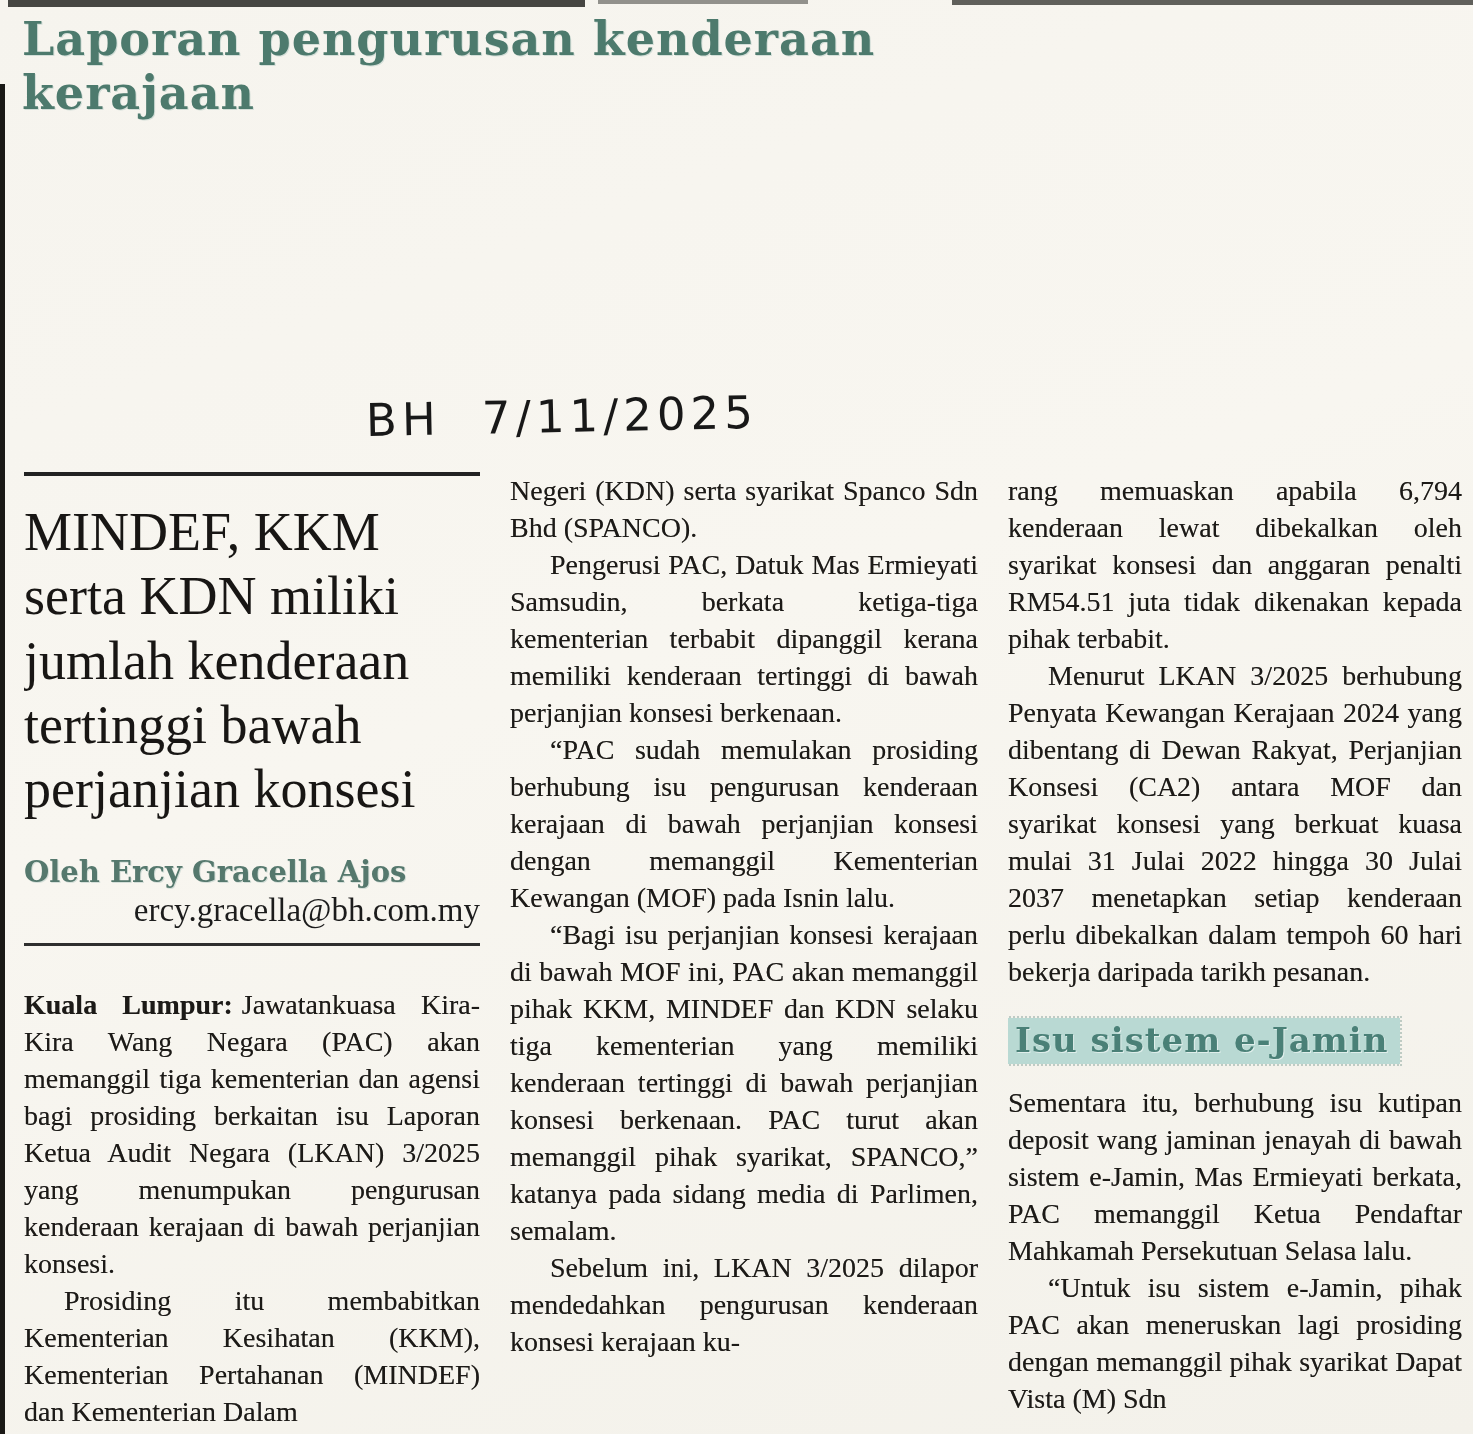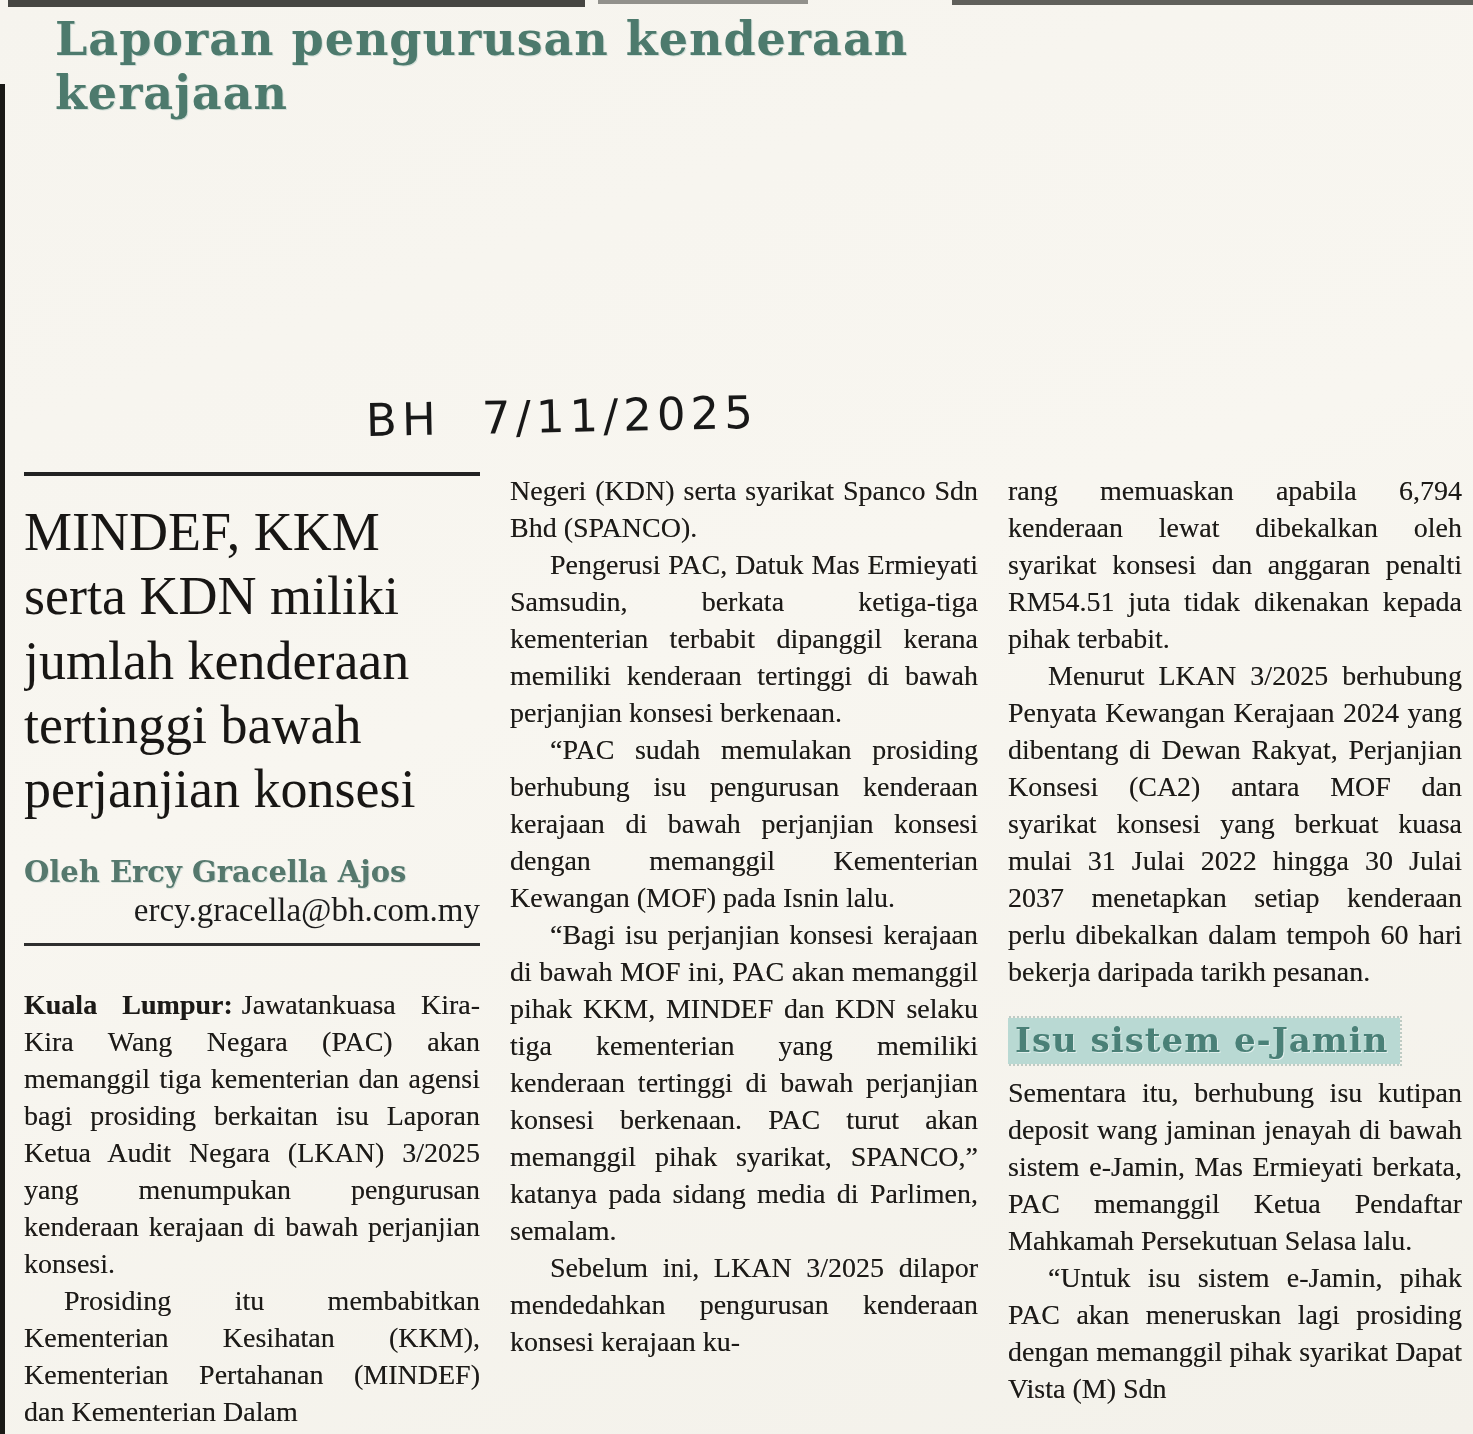--- a/index.html
+++ b/index.html
@@ -22,21 +22,20 @@
   .artifact-c{left:598px;top:0;width:210px;height:4px;opacity:.5;}
 
   
   .left-edge{position:absolute;left:0;top:84px;bottom:0;width:5px;background:#1a1916;}
 
   .kicker{
     position:absolute;left:22px;top:12px;width:1000px;
     font-family:"DejaVu Serif",serif;font-weight:bold;
     font-size:46px;letter-spacing:1px;color:var(--kicker-teal);
     text-shadow:1px 1px 0 rgba(160,190,182,.4);
-    margin-left:33px;
   }
 
   .headline{
     position:absolute;left:24px;top:56px;width:1430px;
     font-family:"Liberation Serif",serif;font-weight:bold;
     font-size:160px;line-height:1.17;letter-spacing:-3px;
     color:var(--headline-ink);
   }
   .headline .hl-line{display:block;}
 
@@ -75,21 +74,21 @@
   .body-copy p{
     font-size:28px;line-height:37px;text-align:justify;
     color:var(--body-ink);
     text-shadow:0 0 .4px rgba(20,18,15,.5);
   }
   .lead{margin-top:40px;}
   .indent{text-indent:40px;}
   .dateline{font-weight:bold;margin-right:9px;}
 
   .subhead{
-    display:inline-block;margin-top:28px;margin-bottom:10px;
+    display:inline-block;margin-top:28px;margin-bottom:20px;
     padding:2px 12px 4px 7px;
     font-family:"DejaVu Serif",serif;font-weight:bold;
     font-size:34px;letter-spacing:1px;
     background:var(--subhead-bg);color:var(--subhead-ink);
     text-shadow:1px 1px 0 rgba(255,255,255,.55);
     outline:2px dotted rgba(90,130,122,.35);
   }
 </style>
 </head>
 <body>

